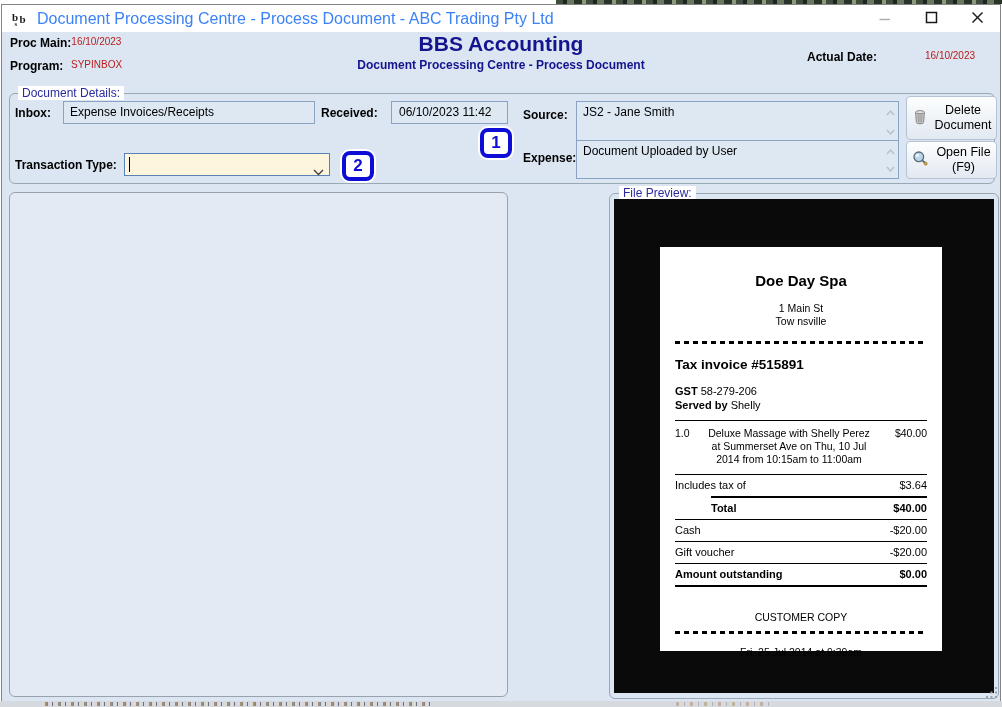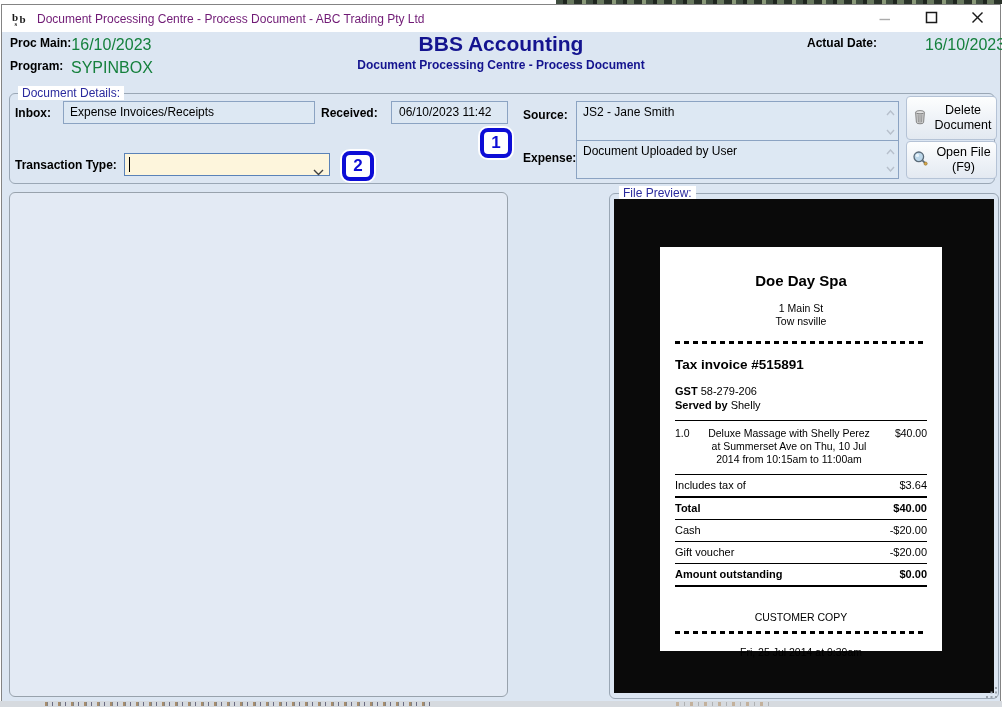--- a/index.html
+++ b/index.html
@@ -15,34 +15,34 @@
   .below-noise1{left:45px;top:702px;width:385px;height:4px;opacity:.8;
     background:repeating-linear-gradient(90deg,#9c7a50 0 2px,#6f6f6f 2px 3px,transparent 3px 7px,#50506a 7px 8px,transparent 8px 13px);}
   .below-noise2{left:676px;top:702px;width:95px;height:4px;opacity:.5;
     background:repeating-linear-gradient(90deg,#b0885a 0 3px,transparent 3px 8px,#888 8px 9px,transparent 9px 14px);}
 
   .app-window{left:1px;top:4px;width:998px;height:696px;border:1px solid #848484;background:#dce6f2;}
 
   
   .titlebar{left:0;top:0;width:998px;height:27px;background:#fff;display:flex;align-items:center;}
   .app-icon{margin-left:9px;width:18px;height:18px;flex:0 0 auto;}
-  .title-text{margin-left:8px;font-size:12px;color:#701a75;white-space:nowrap;text-align:center;}
+  .title-text{margin-left:8px;font-size:16px;color:#3b82f6;white-space:nowrap;text-align:center;}
   .win-controls{margin-left:auto;display:flex;height:27px;}
   .win-btn{width:46px;height:27px;display:flex;align-items:center;justify-content:center;background:transparent;border:0;padding:0;}
 
   
   .hl{font-weight:bold;font-size:12px;color:#000;}
-  .hv{font-size:16px;color:#15803d;}
+  .hv{font-size:10px;color:#b91c1c;}
   .row-proc{left:8px;top:31px;display:flex;}
   .row-prog{left:8px;top:54px;display:flex;}
   .row-proc .hl,.row-prog .hl{min-width:61px;}
   .center-title{left:0;top:27px;width:998px;text-align:center;color:#14148f;font-weight:bold;}
   .app-title{font-size:21px;line-height:24px;}
   .screen-title{font-size:12px;line-height:19px;}
-  .right-dates{right:7px;top:31px;display:grid;grid-template-columns:auto 68px;column-gap:9px;row-gap:9px;gap:48px;}
+  .right-dates{right:7px;top:45px;display:grid;grid-template-columns:auto 68px;column-gap:9px;row-gap:9px;gap:48px;}
   .right-dates .hl{text-align:right;}
 
   
   .groupbox{border:1px solid #9aa7b5;border-radius:6px;background:transparent;}
   .gb-doc{left:7px;top:88px;width:984px;height:89px;}
   .legend{font-size:12px;color:#2a2a9e;background:#ffffff;padding:0 4px;white-space:nowrap;}
   .leg-doc{left:16px;top:81px;}
   .gb-prev{left:607px;top:188px;width:388px;height:504px;}
   .leg-prev{left:617px;top:181px;}
 
@@ -91,21 +91,21 @@
   .rc-addr{text-align:center;font-size:10.5px;line-height:13px;margin-top:13px;}
   .rc-dash{height:3px;margin-top:13px;background:repeating-linear-gradient(90deg,#000 0 5px,transparent 5px 9px);}
   .rc-title{font-weight:bold;font-size:13.5px;margin-top:13px;}
   .rc-meta{font-size:11px;margin-top:12px;line-height:14px;}
   .rc-sep{border-top:1px solid #000;margin-top:8px;}
   .rc-item{display:flex;font-size:10.5px;line-height:13px;padding:6px 0 8px;}
   .rc-qty{width:30px;}
   .rc-desc{flex:1;padding-right:8px;text-align:center;}
   .rc-price{width:46px;text-align:right;}
   .rc-row{display:flex;justify-content:space-between;font-size:11px;padding:4px 0 5px;border-top:1px solid #000;}
-  .rc-row.thick{border-top-width:2px;}
+  .rc-row.thick{border-top-width:2px;margin-left:36px;}
   .rc-row.bold{font-weight:bold;}
   .rc-end{border-top:2px solid #000;}
   .rc-copy{text-align:center;font-size:10.5px;padding:24px 0 8px;}
   .rc-foot{text-align:center;font-size:10.5px;padding-top:12px;}
 
   .grip{left:983px;top:680px;}
 </style>
 </head>
 <body>
 

